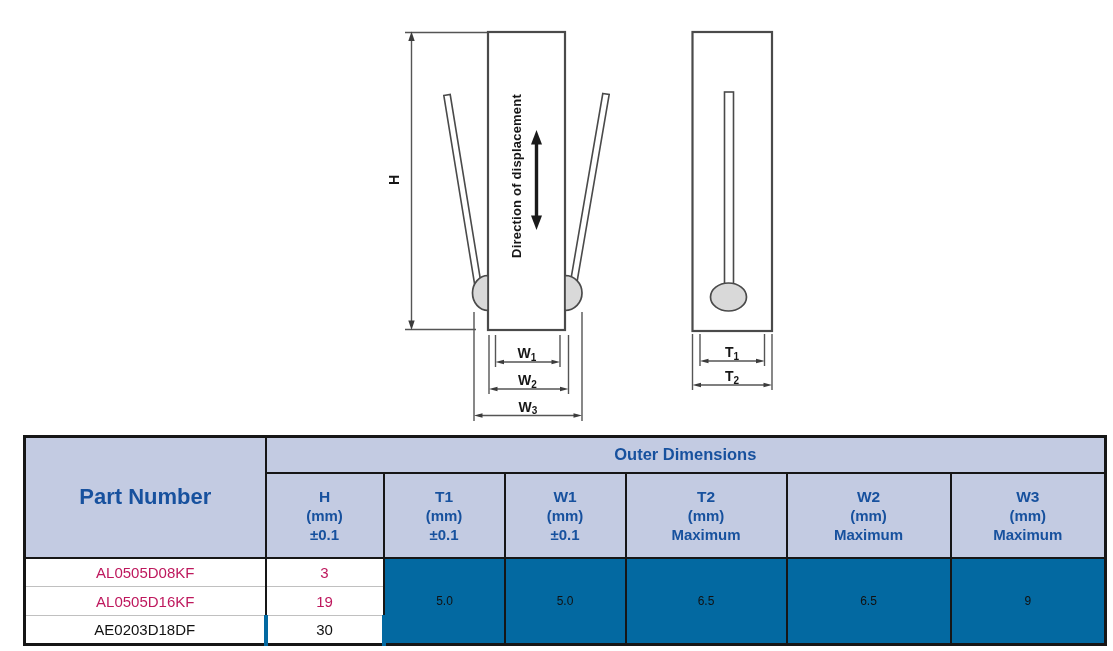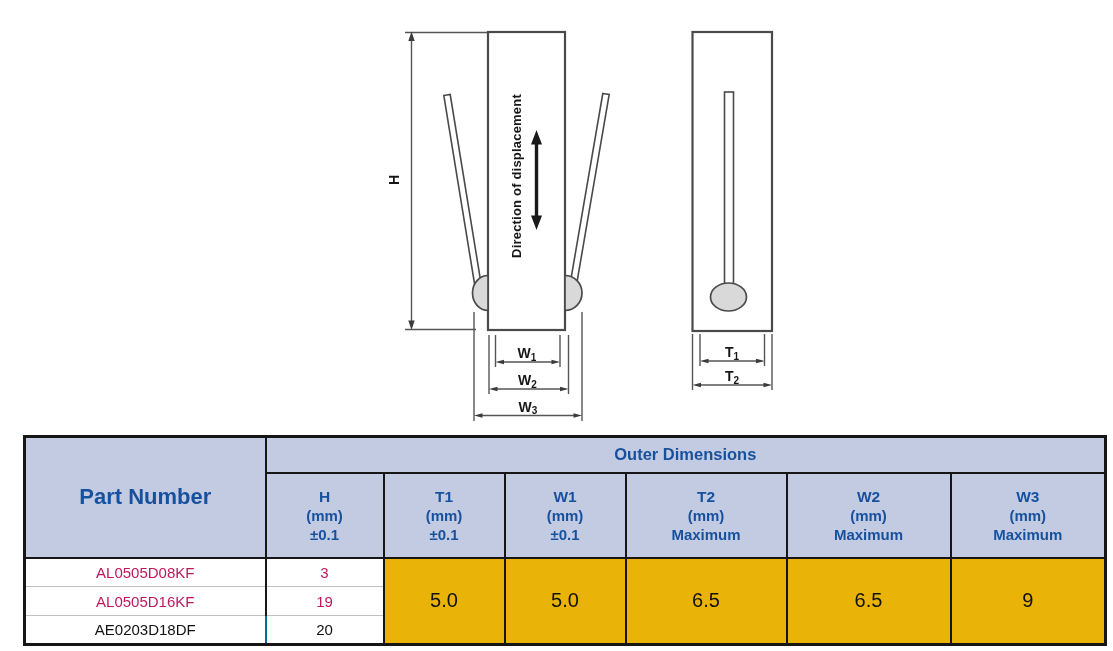--- a/index.html
+++ b/index.html
@@ -47,26 +47,26 @@
   .group-h{font-size:16.5px;}
   .pn-h{font-size:22px;}
   .col-h{font-size:15px;line-height:19px;}
   .col-h .sym{font-size:15.5px;}
   td.seg{
     border-left:2px solid #161616;border-right:2px solid #161616;
     border-bottom:1px solid #c0c0c0;
     font-size:15px;color:#be185d;background:#ffffff;
   }
   td.seg-last{
-    border-left:2px solid #161616;border-right:2px solid #0369a1;
+    border-left:2px solid #161616;border-right:4px solid #0369a1;
     font-size:15px;color:#111111;background:#ffffff;margin-left:48px;
   }
   td.val{
     border-left:2px solid #161616;border-right:2px solid #161616;
-    font-size:20px;color:#111111;background:#eab308;
+    font-size:12px;color:#111111;background:#0369a1;
   }
 </style>
 </head>
 <body>
 
 <svg id="drawing" width="1113" height="432" viewBox="0 0 1113 432">
 
   <g>
 
     <g>
@@ -204,16 +204,16 @@
     <td class="val" rowspan="3">6.5</td>
     <td class="val" rowspan="3">6.5</td>
     <td class="val" rowspan="3">9</td>
   </tr>
   <tr class="r-data">
     <td class="seg">AL0505D16KF</td>
     <td class="seg">19</td>
   </tr>
   <tr class="r-data">
     <td class="seg-last">AE0203D18DF</td>
-    <td class="seg-last">20</td>
+    <td class="seg-last">30</td>
   </tr>
 </tbody>
   </table>
 
 </body></html>

